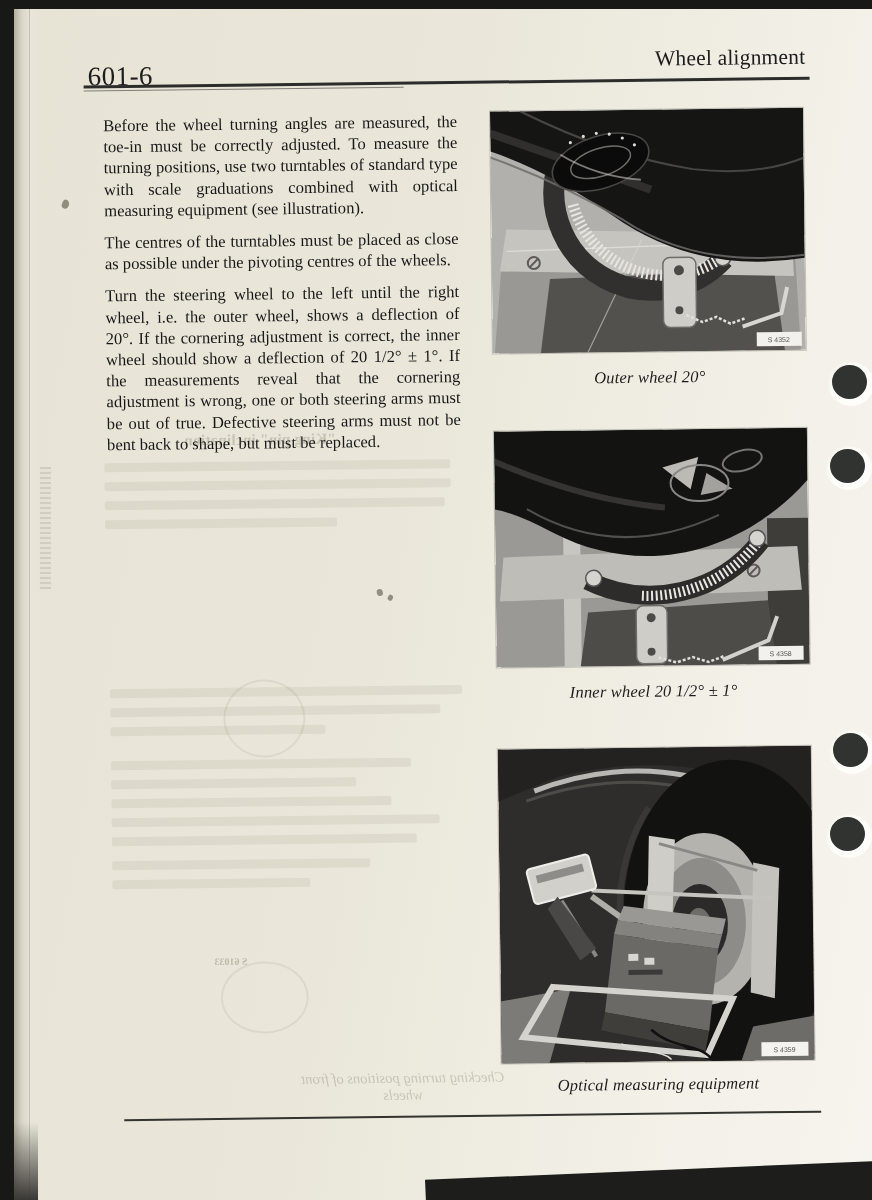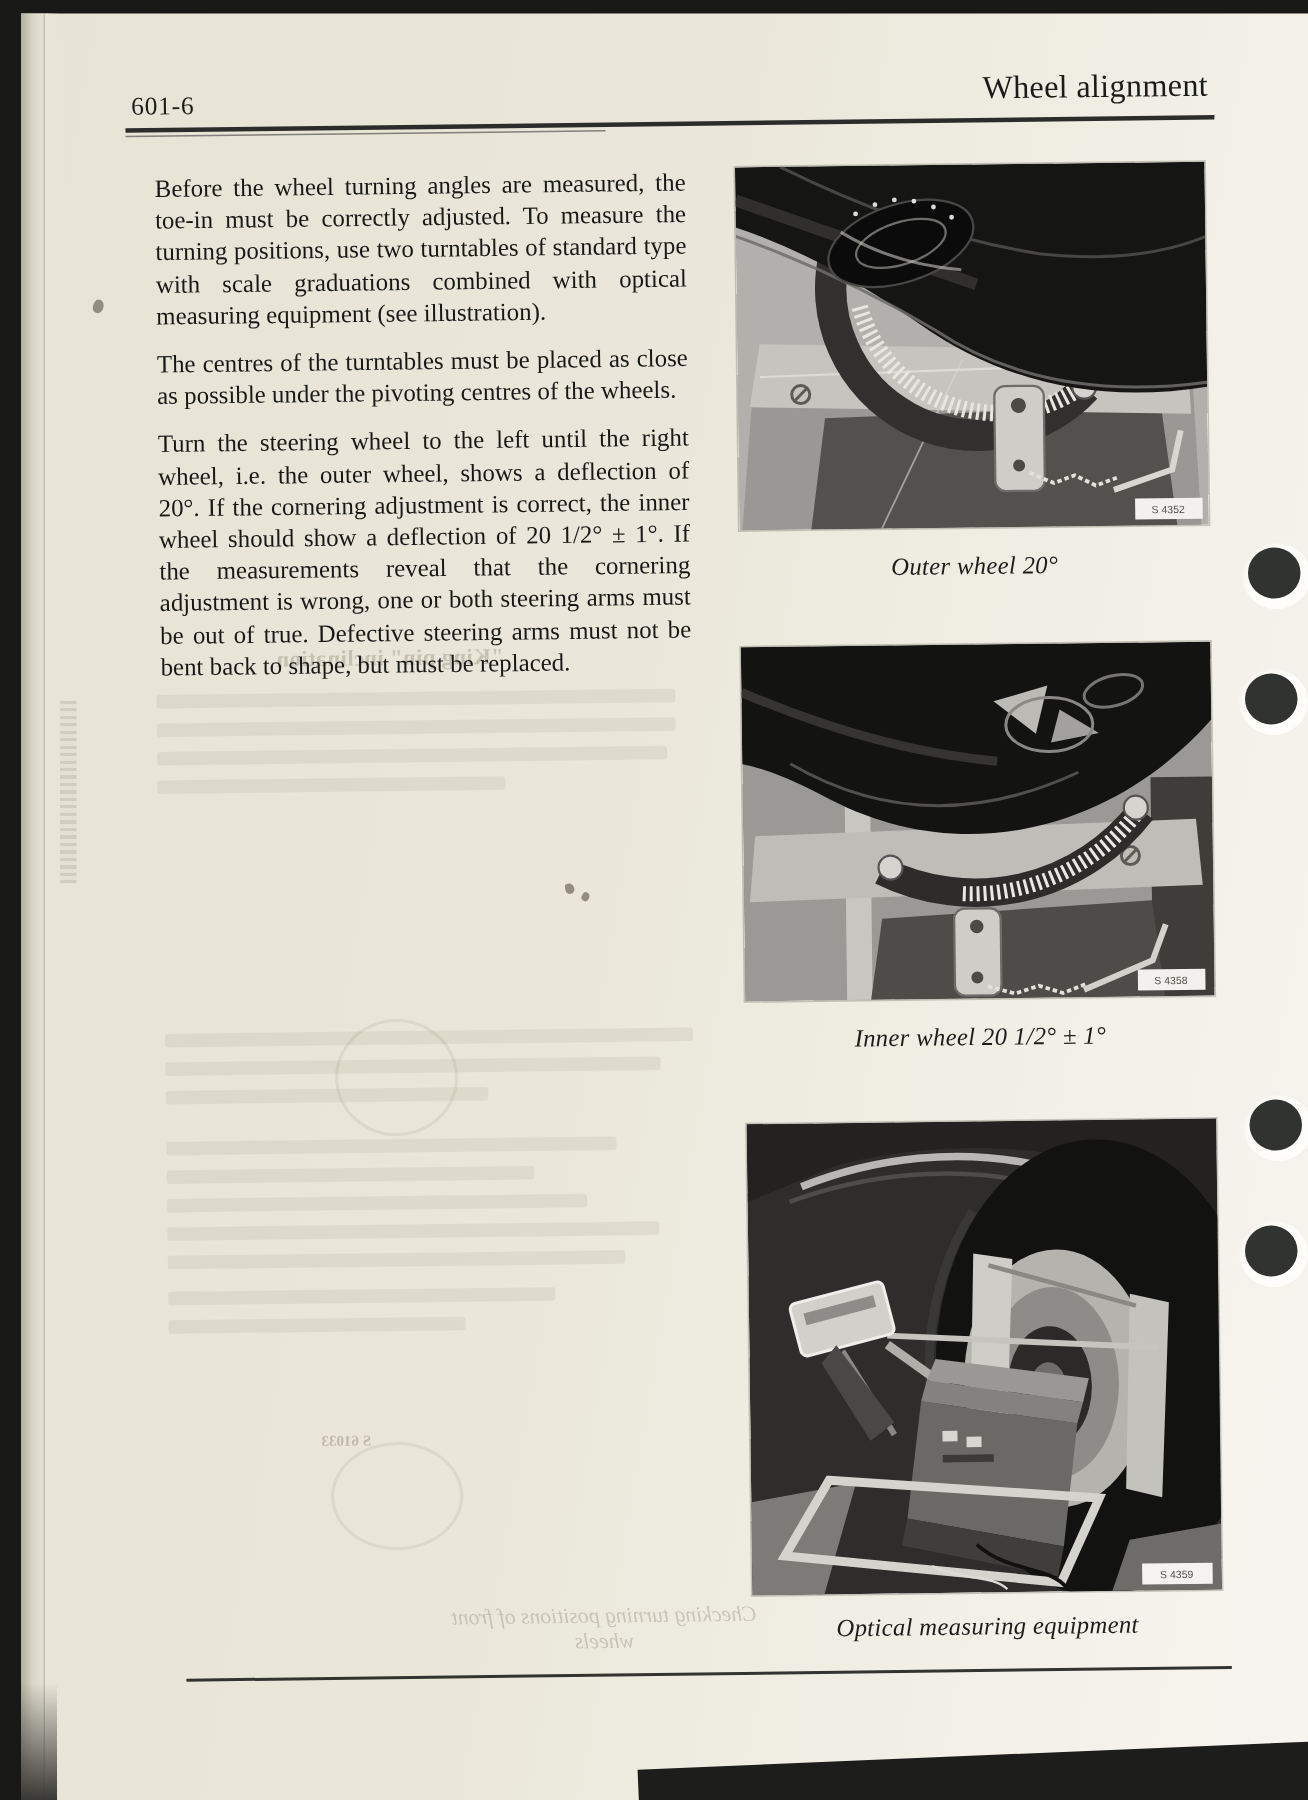--- a/index.html
+++ b/index.html
@@ -30,21 +30,21 @@
     background:#1d1d1c;transform:rotate(-2.4deg);
   }
   
   .tilt{
     position:absolute;inset:0;
     transform:rotate(-0.7deg);transform-origin:52% 50%;
   }
   
   .page-number{
     position:absolute;left:80px;top:48px;
-    font-size:17px;color:#1d1d1d;letter-spacing:.5px;
+    font-size:27px;color:#1d1d1d;letter-spacing:.5px;
   }
   .chapter-title{
     position:absolute;left:482px;top:40px;width:316px;
     font-size:21.5px;color:#1b1b1b;text-align:right;letter-spacing:.2px;
   }
   .header-rule{
     position:absolute;left:76px;top:72px;width:726px;height:3px;
     background:#2c2c2b;
   }
   .header-rule:after{

